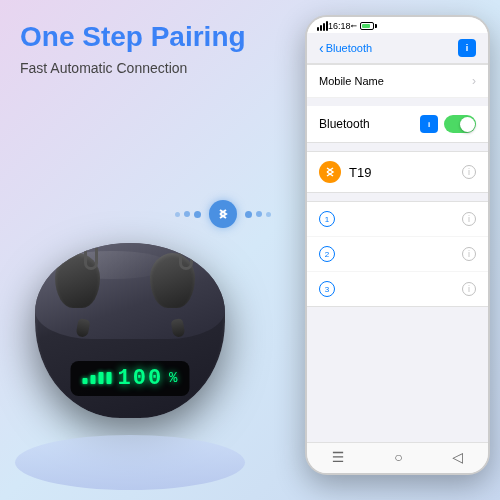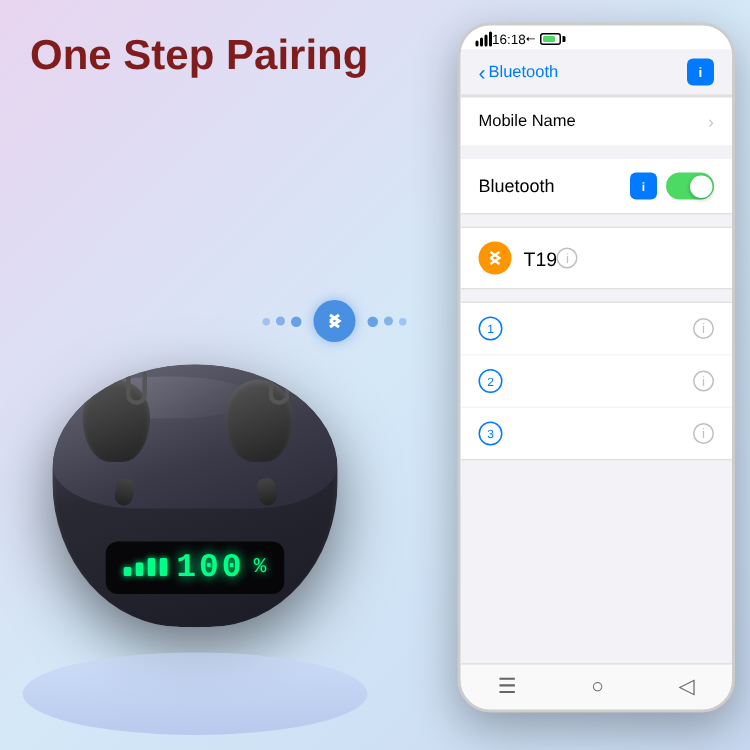--- a/index.html
+++ b/index.html
@@ -20,21 +20,21 @@
       width: 280px;
       height: 500px;
       display: flex;
       flex-direction: column;
       padding: 20px 15px 0 20px;
     }
 
     .headline {
       font-size: 28px;
       font-weight: 900;
-      color: #7f1d1d;
+      color: #3b82f6;
       line-height: 1.2;
       margin-bottom: 6px;
     }
 
     .subheadline {
       font-size: 14px;
       color: #444;
       margin-bottom: 20px;
     }
 
@@ -416,20 +416,21 @@
       top: 1.5px;
       right: 1.5px;
       box-shadow: 0 1px 3px rgba(0,0,0,0.3);
     }
 
     .t19-item {
       background: #fff;
       padding: 9px 12px;
       display: flex;
       align-items: center;
+      justify-content: space-between;
       border-top: 1px solid #e0e0e0;
       border-bottom: 1px solid #e0e0e0;
     }
 
     .t19-left {
       display: flex;
       align-items: center;
       gap: 8px;
     }
 
@@ -517,20 +518,21 @@
     .nav-icon {
       color: #666;
       font-size: 14px;
     }
   </style>
 </head>
 <body>
 
 <div class="left-panel">
   <h1 class="headline">One Step Pairing</h1>
+  <p class="subheadline">Fast Automatic Connection</p>
 </div>
 
 <div class="bt-dots-area">
   <div class="bt-dot"></div>
   <div class="bt-dot"></div>
   <div class="bt-dot"></div>
   <div class="bt-symbol" style="font-size: 14px;">
       <svg width="14" height="14" viewBox="0 0 14 14">
         <polyline points="4,3 10,7 4,11" stroke="white" stroke-width="2" fill="none"></polyline>
         <polyline points="4,7 10,3" stroke="white" stroke-width="2" fill="none"></polyline>

